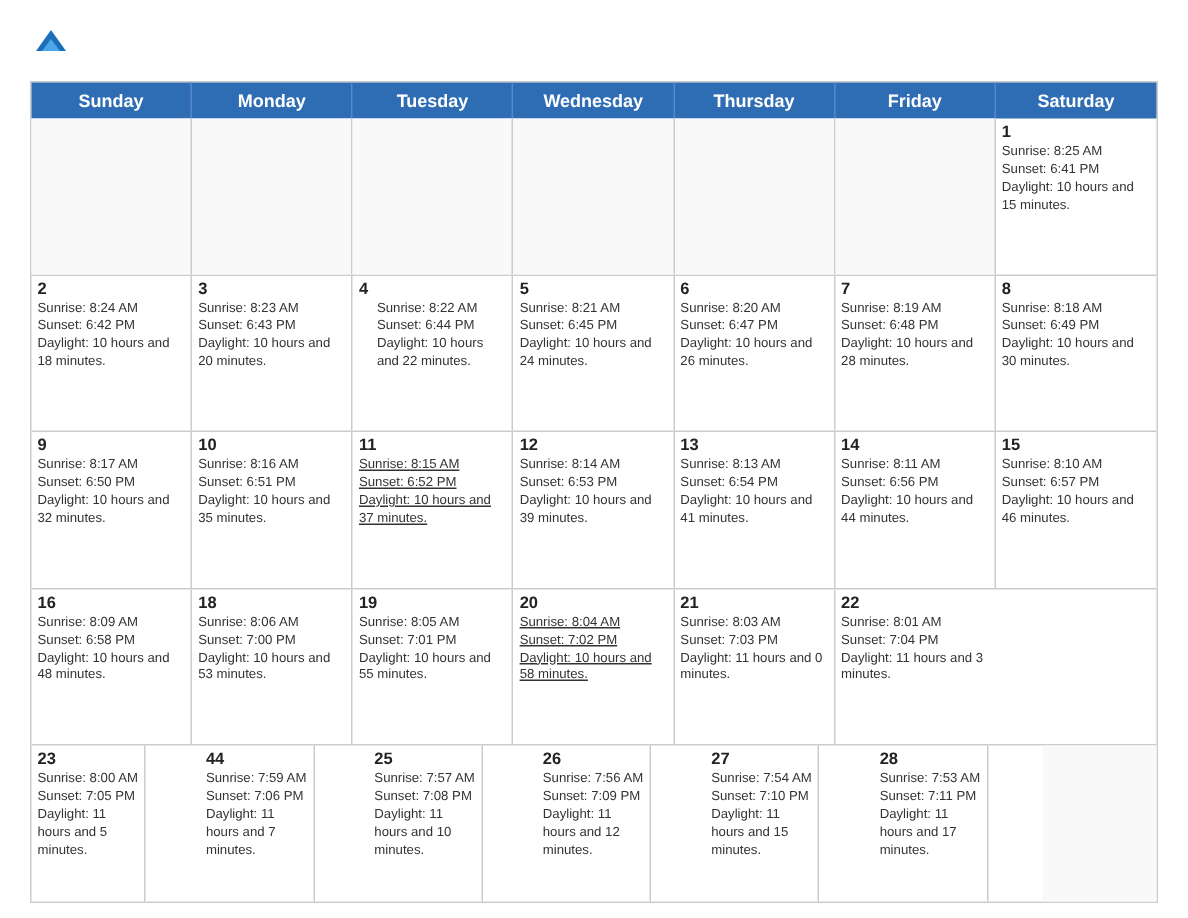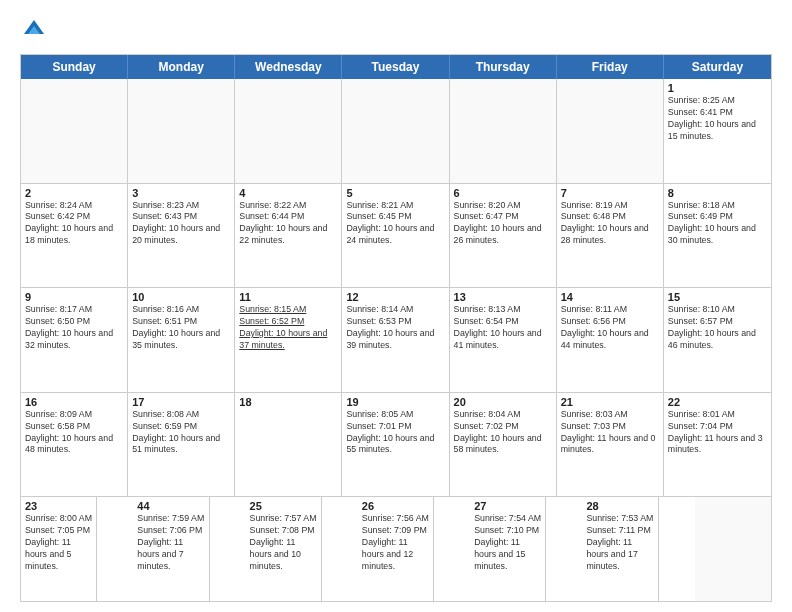--- a/index.html
+++ b/index.html
@@ -134,22 +134,22 @@
     <div class="title-block">
       <div class="month-title"></div>
       <div class="location"></div>
     </div>
   </div>
 
   <div class="calendar">
     <div class="cal-header">
     <div class="cal-header-cell">Sunday</div>
         <div class="cal-header-cell">Monday</div>
+        <div class="cal-header-cell">Tuesday</div>
         <div class="cal-header-cell">Wednesday</div>
-        <div class="cal-header-cell">Tuesday</div>
         <div class="cal-header-cell">Thursday</div>
         <div class="cal-header-cell">Friday</div>
         <div class="cal-header-cell">Saturday</div>
       </div>
     <div class="cal-body">
     <div class="cal-row">
           <div class="cal-cell empty"></div>
           <div class="cal-cell empty"></div>
           <div class="cal-cell empty"></div>
           <div class="cal-cell empty"></div>
@@ -170,21 +170,21 @@
 Daylight: 10 hours and 18 minutes.</div>
           </div>
           <div class="cal-cell">
             <span class="day-num">3</span>
             <div class="cell-info" style="white-space: pre-line;">Sunrise: 8:23 AM
 Sunset: 6:43 PM
 Daylight: 10 hours and 20 minutes.</div>
           </div>
           <div class="cal-cell">
             <span class="day-num">4</span>
-            <div class="cell-info" style="white-space: pre-line;">Sunrise: 8:22 AM
+            <div class="cell-info" style="white-space: pre-line; margin-left: 12px;">Sunrise: 8:22 AM
 Sunset: 6:44 PM
 Daylight: 10 hours and 22 minutes.</div>
           </div>
           <div class="cal-cell">
             <span class="day-num">5</span>
             <div class="cell-info" style="white-space: pre-line;">Sunrise: 8:21 AM
 Sunset: 6:45 PM
 Daylight: 10 hours and 24 minutes.</div>
           </div>
           <div class="cal-cell">
@@ -251,37 +251,34 @@
           </div>
         </div>
         <div class="cal-row">
           <div class="cal-cell">
             <span class="day-num">16</span>
             <div class="cell-info" style="white-space: pre-line;">Sunrise: 8:09 AM
 Sunset: 6:58 PM
 Daylight: 10 hours and 48 minutes.</div>
           </div>
           <div class="cal-cell">
-            <span class="day-num">17</span>
-            <div class="cell-info" style="white-space: pre-line;">Sunrise: 8:08 AM
-Sunset: 6:59 PM
-Daylight: 10 hours and 51 minutes.</div>
-          </div>
-          <div class="cal-cell">
             <span class="day-num">18</span>
+            <div class="cell-info" style="white-space: pre-line;">Sunrise: 8:06 AM
+Sunset: 7:00 PM
+Daylight: 10 hours and 53 minutes.</div>
           </div>
           <div class="cal-cell">
             <span class="day-num">19</span>
             <div class="cell-info" style="white-space: pre-line;">Sunrise: 8:05 AM
 Sunset: 7:01 PM
 Daylight: 10 hours and 55 minutes.</div>
           </div>
           <div class="cal-cell">
             <span class="day-num">20</span>
-            <div class="cell-info" style="white-space: pre-line;">Sunrise: 8:04 AM
+            <div class="cell-info" style="white-space: pre-line; text-decoration: underline;">Sunrise: 8:04 AM
 Sunset: 7:02 PM
 Daylight: 10 hours and 58 minutes.</div>
           </div>
           <div class="cal-cell">
             <span class="day-num">21</span>
             <div class="cell-info" style="white-space: pre-line;">Sunrise: 8:03 AM
 Sunset: 7:03 PM
 Daylight: 11 hours and 0 minutes.</div>
           </div>
           <div class="cal-cell">

